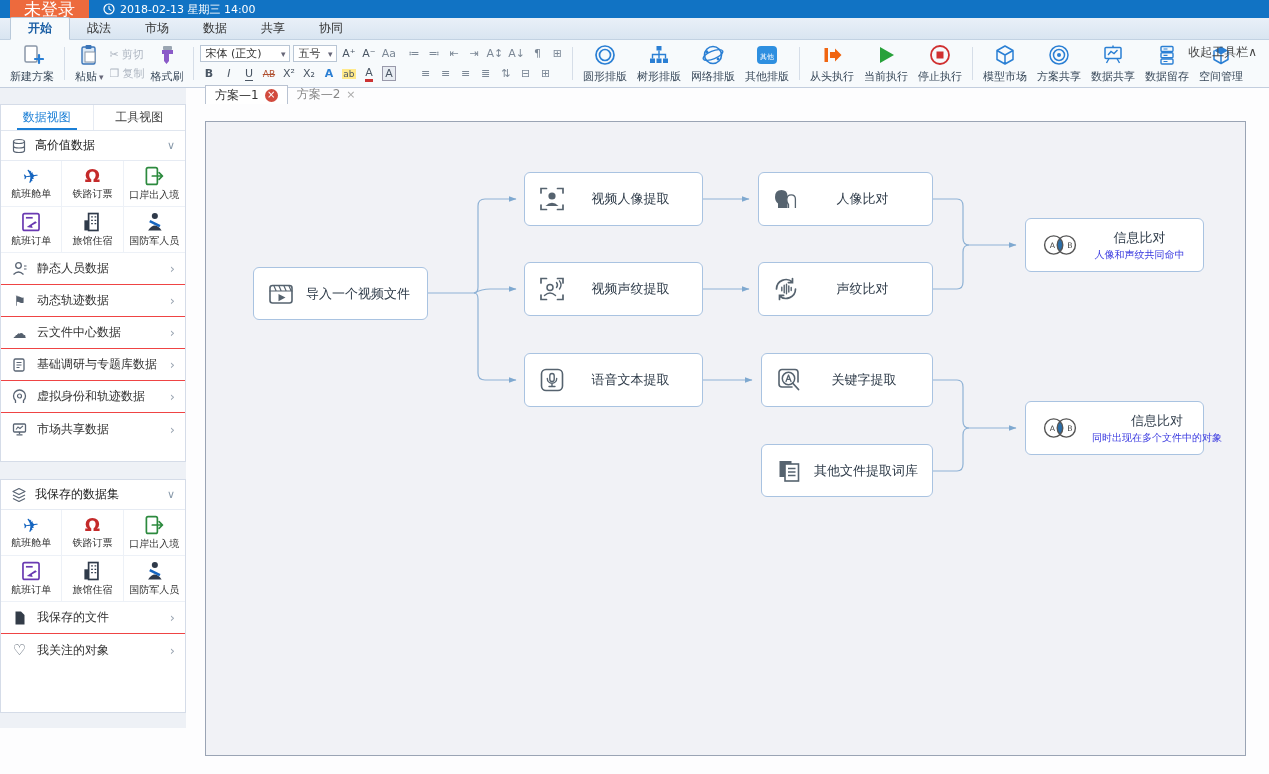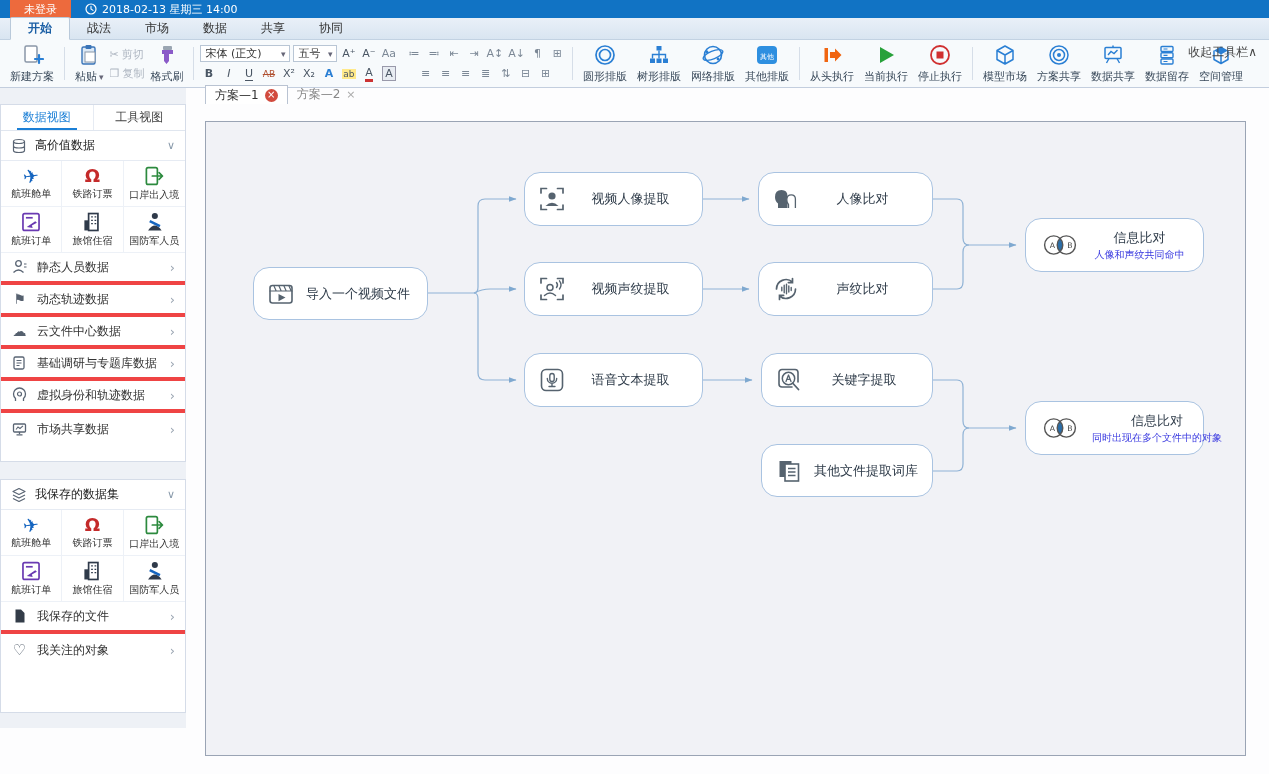--- a/index.html
+++ b/index.html
@@ -1,21 +1,21 @@
 <!DOCTYPE html>
 <html><head>
 <meta charset="utf-8">
 <style>
 *{box-sizing:border-box;margin:0;padding:0}
 html,body{width:1269px;height:774px;overflow:hidden}
 body{position:relative;font-family:"DejaVu Sans","Liberation Sans",sans-serif;font-size:12px;color:#333;background:#fdfdfe}
 
 .titlebar{position:absolute;top:0;left:0;right:0;height:18px;background:#1173c4;color:#fff;display:flex;align-items:center;padding:0 0 0 10px;font-size:11px}
 .titlebar .apptitle{flex:1}
-.login-badge{background:#ed6a3d;color:#fff;height:18px;display:flex;align-items:center;padding:0 14px;margin-right:14px;font-size:11px}
+.login-badge{background:#ed6a3d;color:#fff;height:18px;display:flex;align-items:center;padding:0 14px;margin-right:14px;font-size:17px}
 .datetime{display:flex;align-items:center;gap:5px;margin-right:10px}
 
 .tabsrow{position:absolute;top:18px;left:0;right:0;height:22px;background:linear-gradient(#e9f0f8,#d9e5f1);border-bottom:1px solid #c2d2e2;display:flex;align-items:flex-end;padding-left:10px}
 .rtab{padding:0 17px;line-height:21px;font-size:12px;color:#333}
 .rtab.active{background:#f7fafc;border:1px solid #b9c9da;border-bottom:1px solid #f7fafc;color:#1b5fa5;font-weight:bold;border-radius:2px 2px 0 0;margin-bottom:-1px}
 .collapse-toolbar{position:absolute;top:44px;right:12px;font-size:12px;color:#444;z-index:5}
 
 .ribbon{position:absolute;top:40px;left:0;right:0;height:48px;background:#f7fafc;border-bottom:1px solid #c3cede;display:flex;align-items:stretch;padding:2px 2px}
 .rgroup{display:flex;align-items:center;gap:2px;padding:0 4px}
 .rsep{width:1px;background:#d6dee8;margin:5px 2px}
@@ -50,32 +50,32 @@
 .ptab.active{color:#1b7fd6;font-weight:normal}
 .ptab.active::after{content:"";position:absolute;left:16px;right:16px;bottom:0;height:2px;background:#1b7fd6}
 .sechead{display:flex;align-items:center;height:30px;padding:0 10px;gap:8px;border-bottom:1px solid #e6ebf3;font-size:12px;color:#222}
 .sechead .chev{margin-left:auto;color:#8899aa;font-size:11px}
 .sgrid{display:grid;grid-template-columns:1fr 1fr 1fr}
 .gitem{height:46px;display:flex;flex-direction:column;align-items:center;justify-content:center;gap:1px;border-right:1px solid #edf1f7;border-bottom:1px solid #edf1f7;font-size:10px;color:#333}
 .gitem:nth-child(3n){border-right:none}
 .gitem .glyph{font-size:19px;line-height:20px}
 .gitem .glyph.plane{color:#1565c0;display:inline-block;transform:rotate(-8deg)}
 .gitem .glyph.rail{color:#c42a2a;font-weight:bold;font-size:18px}
-.srow{display:flex;align-items:center;height:32px;padding:0 10px;gap:9px;border-bottom:4px solid #ef4444;font-size:12px;color:#333}
+.srow{display:flex;align-items:center;height:32px;padding:0 10px;gap:9px;border-bottom:1px solid #ef4444;font-size:12px;color:#333}
 .srow .chev{margin-left:auto;color:#9aa5b2;font-size:13px}
 .srow .li{width:17px;text-align:center;color:#55606e;font-size:14px}
 
 .canvas-tabs{position:absolute;left:205px;top:85px;height:19px;display:flex;z-index:3}
 .ctab{display:flex;align-items:center;gap:6px;padding:0 9px;font-size:12px;color:#888;height:19px}
 .ctab.active{background:#fff;border:1px solid #b9c3d2;border-bottom:none;color:#333}
 .close-red{width:13px;height:13px;border-radius:50%;background:#d24b3e;color:#fff;font-size:10px;line-height:12px;text-align:center}
 .close-gray{color:#aaa;font-size:11px}
 .canvas{position:absolute;left:205px;top:121px;width:1041px;height:635px;background:#f1f2f6;border:1px solid #9aa4b4}
 .wires{position:absolute;left:0;top:0}
-.node{position:absolute;background:#fff;border:1px solid #a9c3e1;border-radius:16px;display:flex;align-items:center;padding:0 12px;gap:10px}
+.node{position:absolute;background:#fff;border:1px solid #a9c3e1;border-radius:6px;display:flex;align-items:center;padding:0 12px;gap:10px}
 .node .nlabel{flex:1;text-align:center;font-size:13px;color:#2d3a48;padding-right:6px;white-space:nowrap}
 .node .stack{flex:1;text-align:center;padding-right:4px}
 .node .stack .nlabel{display:block;padding:0}
 .node .sub{display:block;font-size:10px;color:#3a3ae0;margin-top:1px;white-space:nowrap}
 .nicon{display:flex;align-items:center}
 </style>
 </head>
 <body>
 
 <div class="titlebar">

